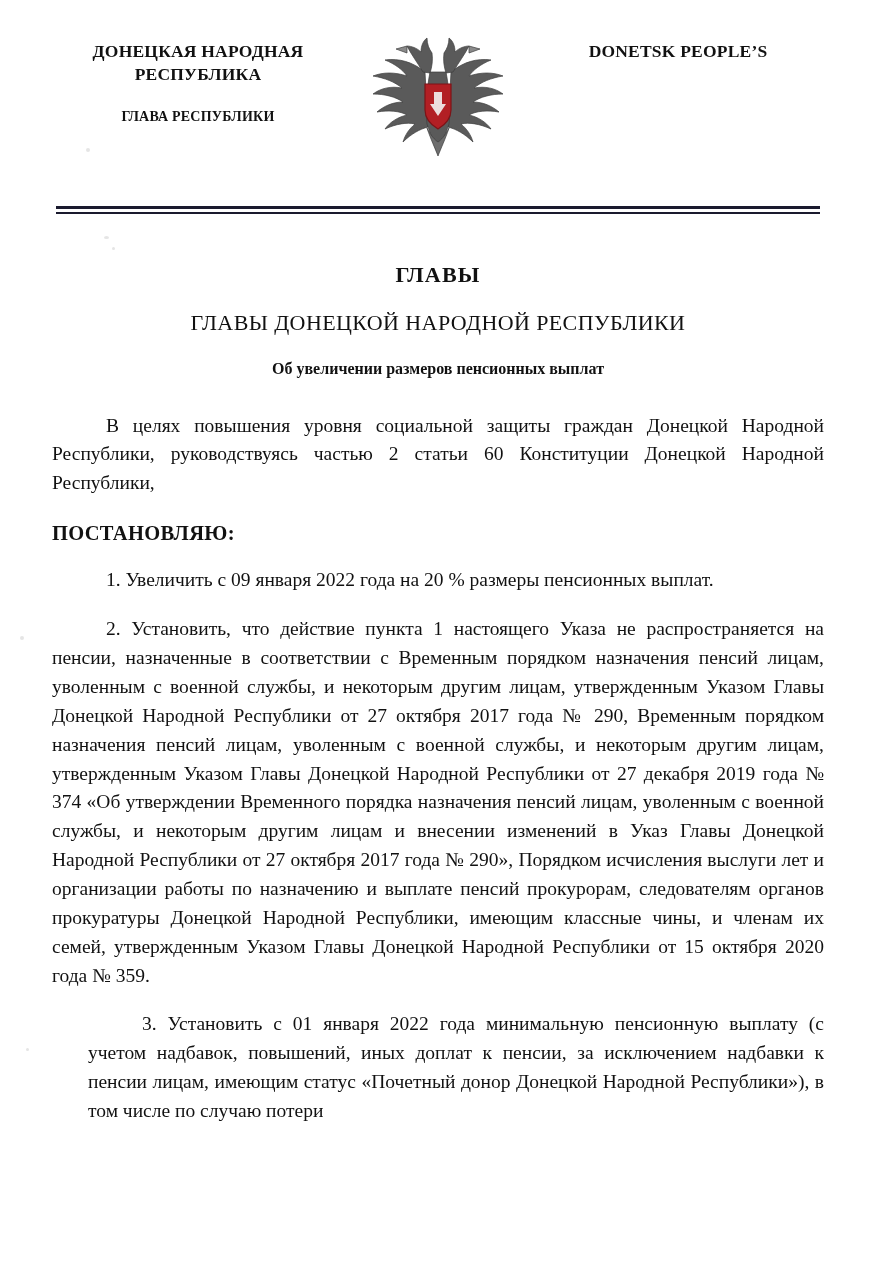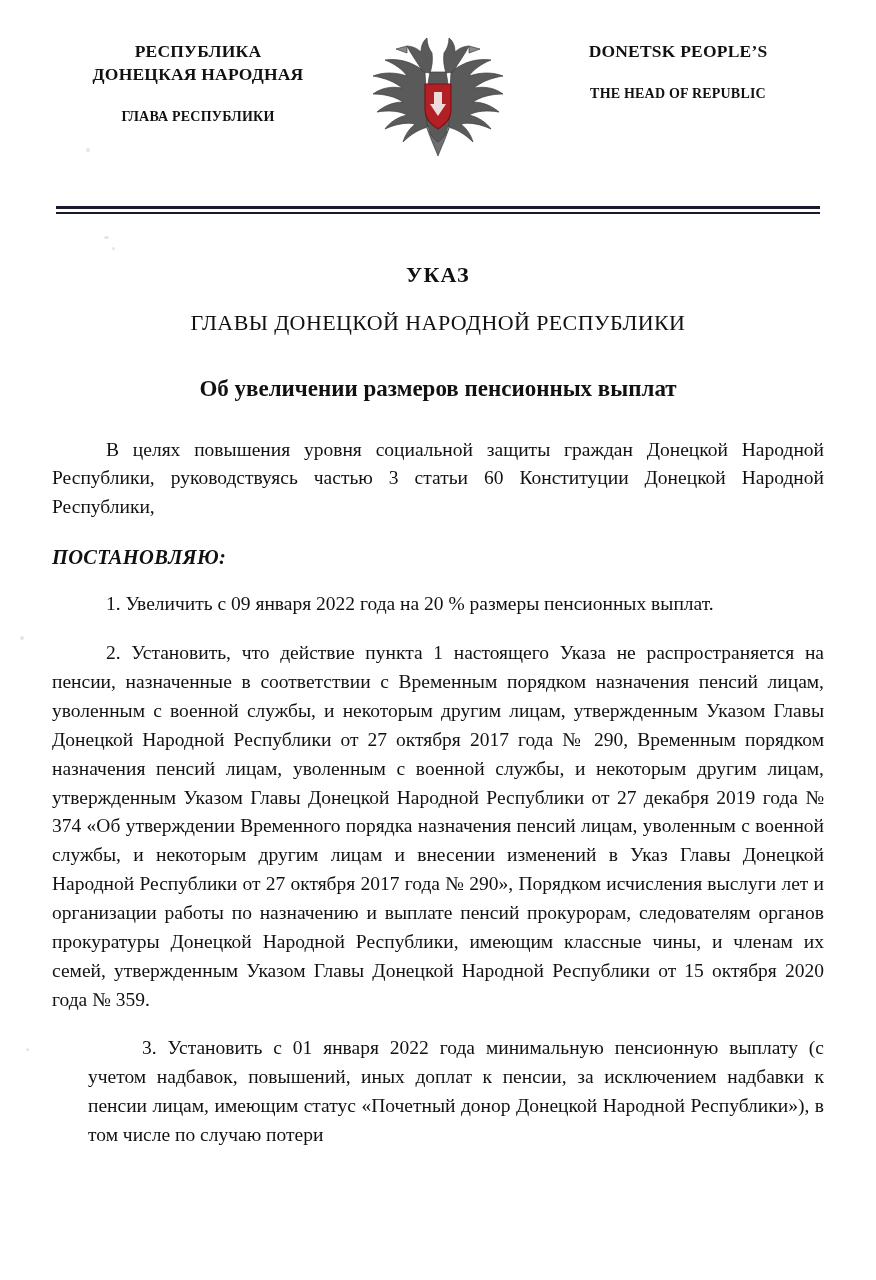--- a/index.html
+++ b/index.html
@@ -86,22 +86,22 @@
   .doc-subtitle {
     text-align: center;
     font-weight: normal;
     font-size: 22px;
     letter-spacing: 0.4px;
     margin-top: 22px;
   }
   .doc-about {
     text-align: center;
     font-weight: bold;
-    font-size: 23px;
-    margin-top: 40px;
+    font-size: 16px;
+    margin-top: 24px;
   }
 
   
   .body-text {
     margin-top: 34px;
     font-size: 19.5px;
     line-height: 1.48;
     text-align: justify;
     text-justify: inter-word;
     padding: 0 4px;
@@ -114,21 +114,20 @@
     margin-bottom: 0;
     margin-left: 36px;
   }
   .decree-word {
     font-weight: bold;
     font-size: 20.5px;
     margin: 0 0 18px 0;
     text-indent: 0;
     text-align: left;
     letter-spacing: 0.3px;
-    font-style: italic;
   }
 
   
   .speck {
     position: absolute;
     background: #cfcfcf;
     border-radius: 50%;
     opacity: .55;
   }
 </style>
@@ -139,22 +138,22 @@
 
   <div class="speck" style="left:86px;  top:148px;  width:4px;  height:4px;"></div>
   <div class="speck" style="left:104px; top:236px;  width:5px;  height:3px;"></div>
   <div class="speck" style="left:112px; top:247px;  width:3px;  height:3px;"></div>
   <div class="speck" style="left:20px;  top:636px;  width:4px;  height:4px;"></div>
   <div class="speck" style="left:26px;  top:1048px; width:3px;  height:3px;"></div>
 
   <div class="letterhead">
 
     <div class="lh-col">
+      <div class="title-main">ДОНЕЦКАЯ НАРОДНАЯ</div>
       <div class="title-main">РЕСПУБЛИКА</div>
-      <div class="title-main">ДОНЕЦКАЯ НАРОДНАЯ</div>
       <div class="title-sub">ГЛАВА РЕСПУБЛИКИ</div>
     </div>
 
     <div class="lh-emblem">
       <svg class="emblem-svg" viewBox="0 0 150 130" xmlns="http://www.w3.org/2000/svg" aria-hidden="true">
         <g fill="#5a5a5a" stroke="#3d3d3d" stroke-width="0.7">
 
           <path d="M62 40 C50 30 36 26 22 28 C32 32 40 38 44 44 C32 40 20 40 10 44 C22 46 32 50 39 56
                    C28 54 18 56 10 62 C22 62 33 65 40 70 C30 70 21 74 14 80 C26 78 37 79 44 83
                    C35 85 27 90 22 97 C33 92 44 90 52 92 C46 97 42 103 40 110 C48 102 57 97 65 95 Z"></path>
@@ -181,35 +180,34 @@
 
         <g>
           <path d="M62 52 L88 52 L88 78 C88 88 80 94 75 97 C70 94 62 88 62 78 Z" fill="#b21f24" stroke="#7d1317" stroke-width="1.2"></path>
           <path d="M71 60 L79 60 L79 72 L83 72 L75 84 L67 72 L71 72 Z" fill="#f2f2f2" opacity="0.9"></path>
         </g>
       </svg>
     </div>
 
     <div class="lh-col">
       <div class="title-main">DONETSK PEOPLE’S</div>
-      <div class="title-sub">THE HEAD OF REPUBLIC</div>
     </div>
 
   </div>
 
   <div class="rules">
     <div class="rule-thick"></div>
     <div class="rule-thin"></div>
   </div>
 
-  <div class="doc-title">УКАЗ</div>
+  <div class="doc-title">ГЛАВЫ</div>
   <div class="doc-subtitle">ГЛАВЫ ДОНЕЦКОЙ НАРОДНОЙ РЕСПУБЛИКИ</div>
   <div class="doc-about">Об увеличении размеров пенсионных выплат</div>
 
   <div class="body-text">
-    <p class="para">В целях повышения уровня социальной защиты граждан Донецкой Народной Республики, руководствуясь частью 3 статьи 60 Конституции Донецкой Народной Республики,</p>
+    <p class="para">В целях повышения уровня социальной защиты граждан Донецкой Народной Республики, руководствуясь частью 2 статьи 60 Конституции Донецкой Народной Республики,</p>
     <p class="para decree-word">ПОСТАНОВЛЯЮ:</p>
     <p class="para">1. Увеличить с 09 января 2022 года на 20 % размеры пенсионных выплат.</p>
     <p class="para">2. Установить, что действие пункта 1 настоящего Указа не распространяется на пенсии, назначенные в соответствии с Временным порядком назначения пенсий лицам, уволенным с военной службы, и некоторым другим лицам, утвержденным Указом Главы Донецкой Народной Республики от 27 октября 2017 года № 290, Временным порядком назначения пенсий лицам, уволенным с военной службы, и некоторым другим лицам, утвержденным Указом Главы Донецкой Народной Республики от 27 декабря 2019 года № 374 «Об утверждении Временного порядка назначения пенсий лицам, уволенным с военной службы, и некоторым другим лицам и внесении изменений в Указ Главы Донецкой Народной Республики от 27 октября 2017 года № 290», Порядком исчисления выслуги лет и организации работы по назначению и выплате пенсий прокурорам, следователям органов прокуратуры Донецкой Народной Республики, имеющим классные чины, и членам их семей, утвержденным Указом Главы Донецкой Народной Республики от 15 октября 2020 года № 359.</p>
     <p class="para">3. Установить с 01 января 2022 года минимальную пенсионную выплату (с учетом надбавок, повышений, иных доплат к пенсии, за исключением надбавки к пенсии лицам, имеющим статус «Почетный донор Донецкой Народной Республики»), в том числе по случаю потери</p>
   </div>
 
 </div>
 
 </body></html>

